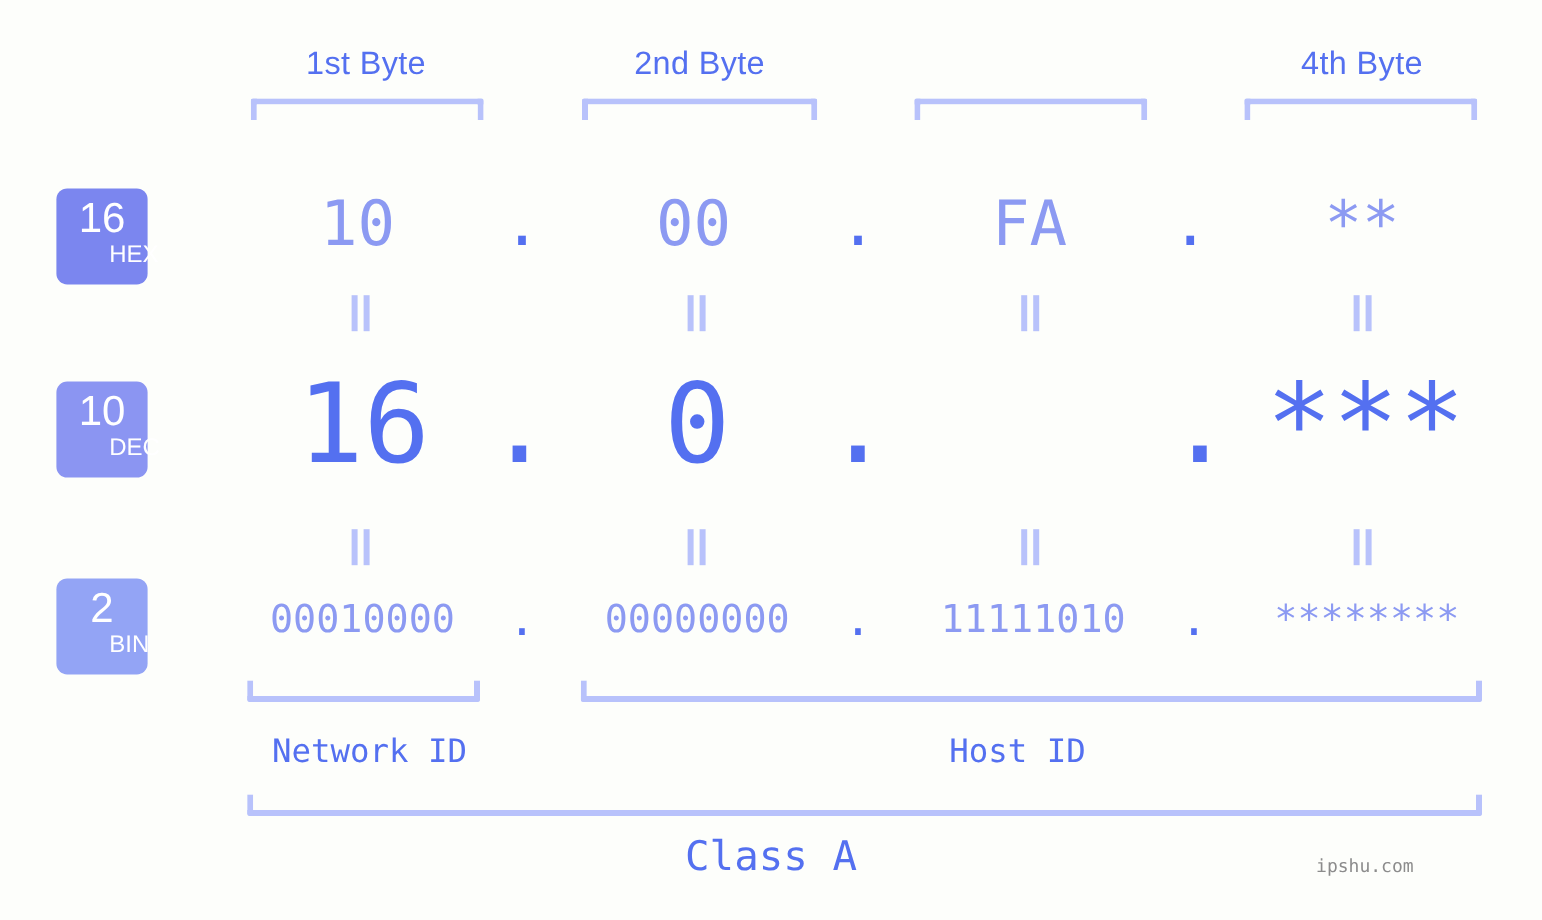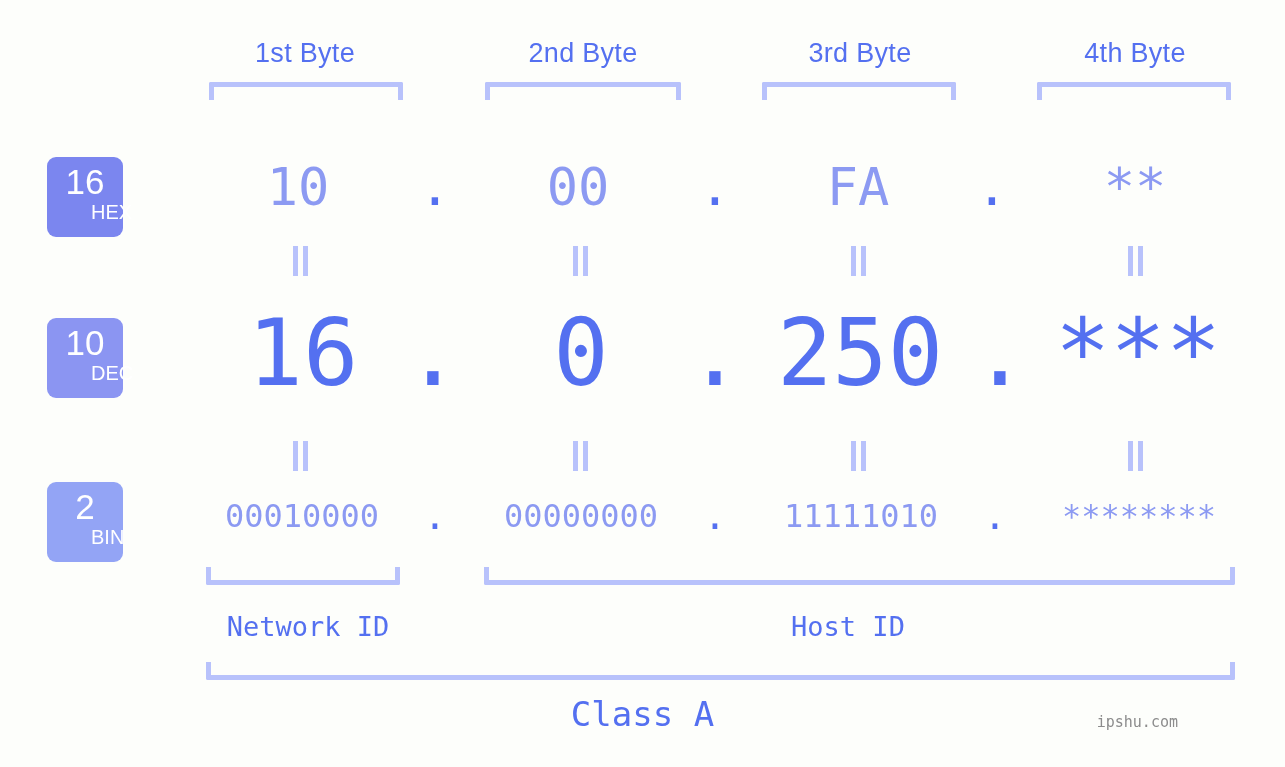--- a/index.html
+++ b/index.html
@@ -204,21 +204,20 @@
     letter-spacing: 0px;
   }
 </style>
 </head>
 <body>
 
 <div id="canvas">
 
   <div class="byte-header" style="left:205px; width:200px;">1st Byte</div>
   <div class="byte-header" style="left:483px; width:200px;">2nd Byte</div>
-  <div class="byte-header" style="left:760px; width:200px;">3rd Byte</div>
   <div class="byte-header" style="left:1035px; width:200px;">4th Byte</div>
 
   <div class="bracket-top" style="left:209px; width:194px;"></div>
   <div class="bracket-top" style="left:485px; width:196px;"></div>
   <div class="bracket-top" style="left:762px; width:194px;"></div>
   <div class="bracket-top" style="left:1037px; width:194px;"></div>
 
   <div class="badge" id="badge-hex">
     <span class="num">16</span>
     <span class="lbl">HEX</span>
@@ -257,21 +256,20 @@
   <div class="eqbar" style="left:1125px; top:246px;">
       <i class="a"></i>
       <i class="b"></i>
     </div>
 
   <div class="row" id="row-dec">
     <div class="cell" style="left:205px; width:196px;">16</div>
     <div class="dot" style="left:398px; width:70px;">.</div>
     <div class="cell" style="left:483px; width:196px;">0</div>
     <div class="dot" style="left:680px; width:70px;">.</div>
-    <div class="cell" style="left:762px; width:196px;">250</div>
     <div class="dot" style="left:965px; width:70px;">.</div>
     <div class="cell" style="left:1040px; width:196px;">***</div>
   </div>
 
   <div class="eqbar" style="left:290px; top:441px;">
       <i class="a"></i>
       <i class="b"></i>
     </div>
   <div class="eqbar" style="left:570px; top:441px;">
       <i class="a"></i>

